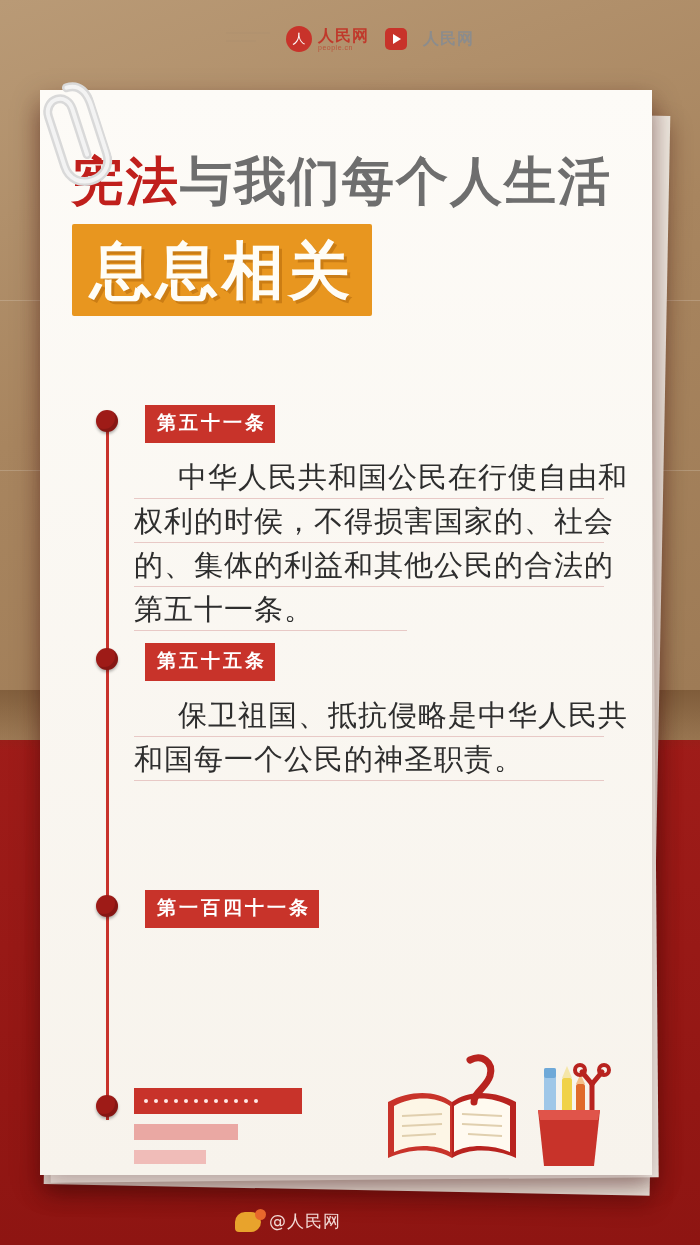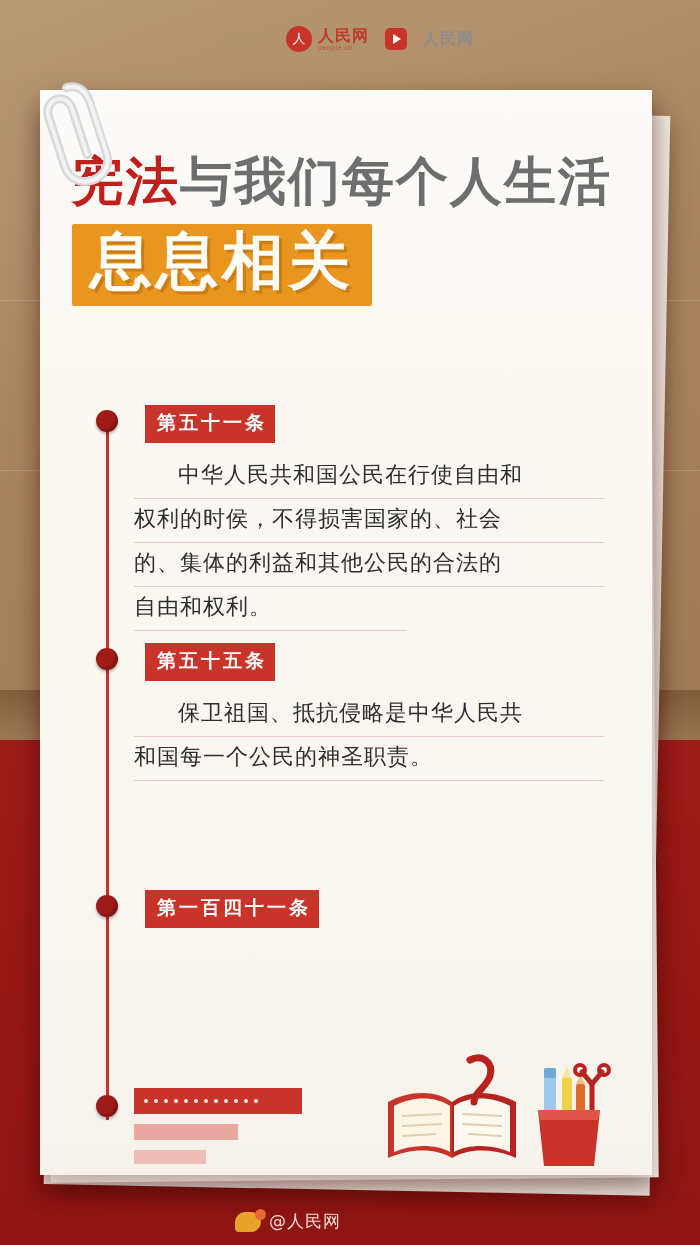--- a/index.html
+++ b/index.html
@@ -111,21 +111,21 @@
     line-height: 1.15;
     font-family: "DejaVu Sans", "Liberation Sans", sans-serif;
     white-space: nowrap;
   }
   .hl-red { color: #c01f1c; }
   .hl-grey { color: #6e6e6e; }
   .hl-row2 {
     margin-top: 12px;
     background: #e8961f;
     display: inline-block;
-    padding: 6px 18px 14px 18px;
+    padding: 16px 18px 14px 18px;
     border-radius: 2px;
   }
   .hl-row2 span {
     font-size: 62px; font-weight: bold; color: #fffdf6;
     letter-spacing: 4px; line-height: 1;
     font-family: "DejaVu Sans", "Liberation Sans", sans-serif;
     text-shadow: 3px 3px 0 rgba(150,80,0,.35);
   }
 
   
@@ -149,27 +149,27 @@
     color: #fff;
     font-size: 19px;
     letter-spacing: 3px;
     padding: 5px 8px 7px 12px;
     font-family: "DejaVu Sans", "Liberation Sans", sans-serif;
     font-weight: bold;
     margin-left: 11px;
   }
   .art-body { margin-top: 12px; }
   .art-line {
-    font-size: 22px;
+    font-size: 29px;
     color: #2e2e2e;
     letter-spacing: 1px;
     line-height: 44px;
     height: 44px;
     border-bottom: 1px solid #e8c9c6;
-    font-family: Liberation Mono, monospace;
+    font-family: Liberation Sans, sans-serif;
     white-space: nowrap;
   }
   .art-line.indent { text-indent: 44px; }
   .art-line.short { width: 58%; }
   .art-line.short3 { width: 38%; }
 
   
   .ph-bar1 {
     position: absolute; left: 134px; top: 1088px;
     width: 168px; height: 26px; background: #c8332a;
@@ -252,21 +252,21 @@
   <div class="tl-dot" style="top:648px;"></div>
   <div class="tl-dot" style="top:895px;"></div>
   <div class="tl-dot" style="top:1095px;"></div>
 
   <div class="article" style="top:405px;">
     <div class="art-tag">第五十一条</div>
     <div class="art-body">
       <div class="art-line indent">中华人民共和国公民在行使自由和</div>
       <div class="art-line">权利的时侯，不得损害国家的、社会</div>
       <div class="art-line">的、集体的利益和其他公民的合法的</div>
-      <div class="art-line short">自由和权利。</div>
+      <div class="art-line short">第五十一条。</div>
     </div>
   </div>
 
   <div class="article" style="top:643px;">
     <div class="art-tag">第五十五条</div>
     <div class="art-body">
       <div class="art-line indent">保卫祖国、抵抗侵略是中华人民共</div>
       <div class="art-line">和国每一个公民的神圣职责。</div>
     </div>
   </div>

